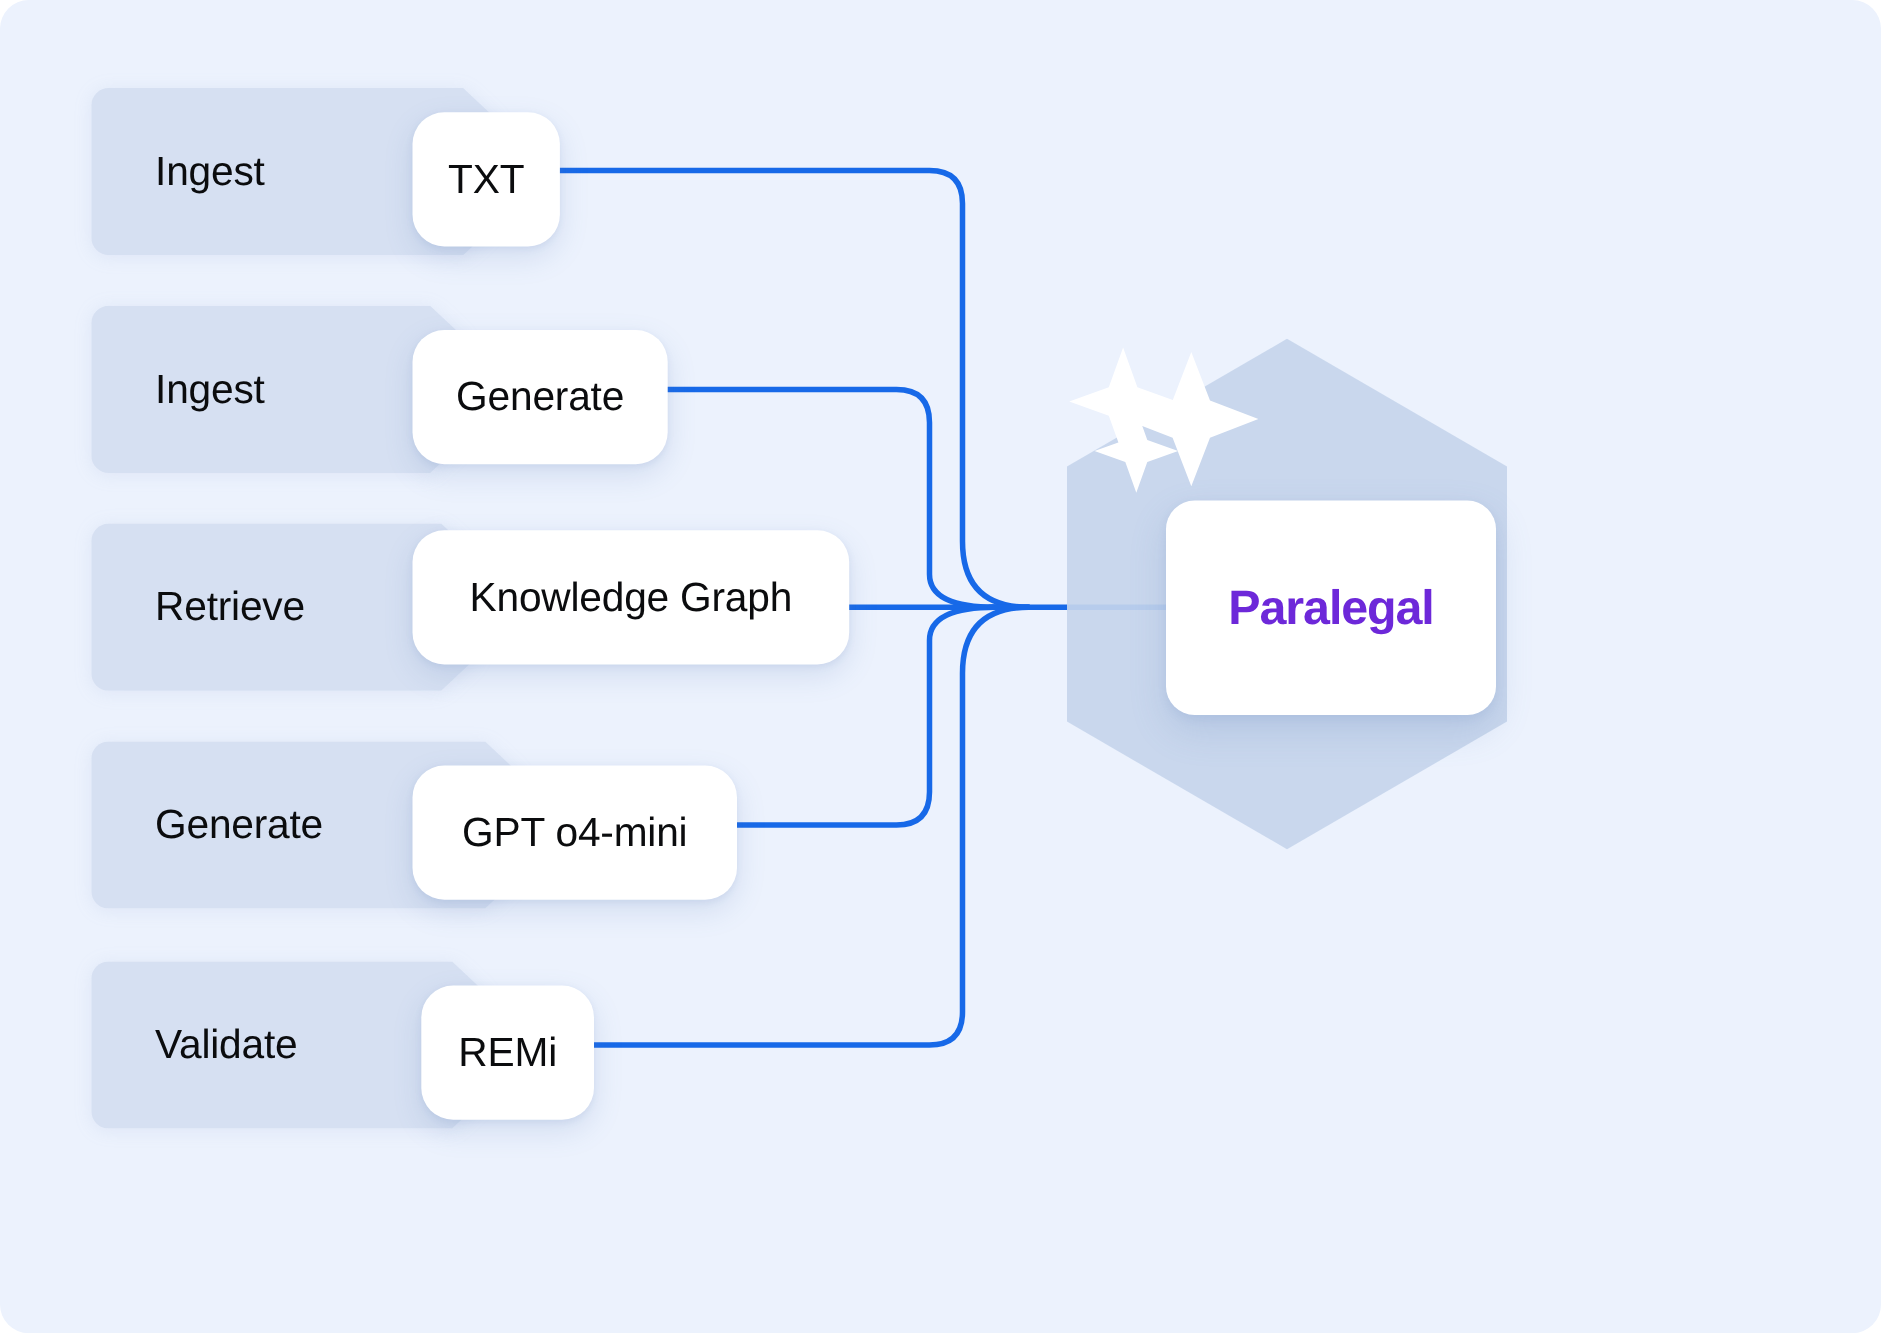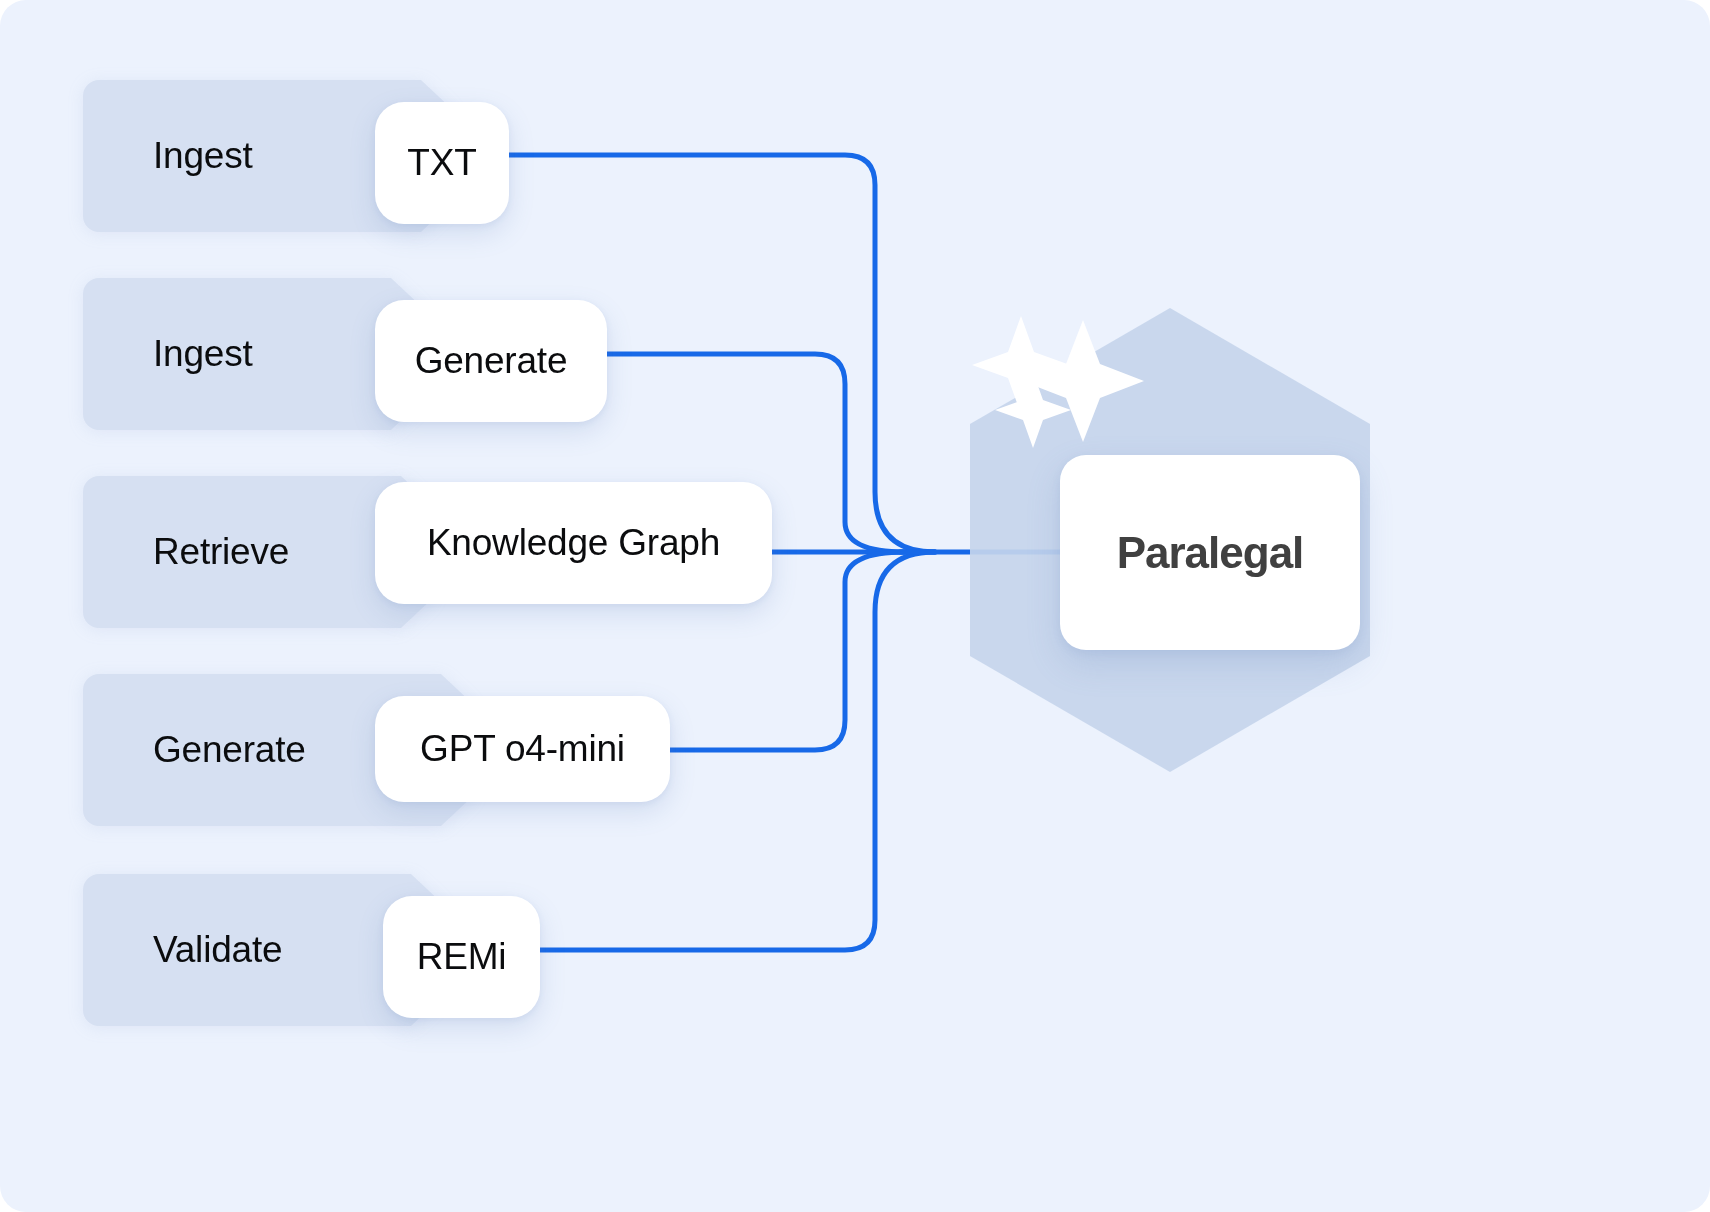--- a/index.html
+++ b/index.html
@@ -36,21 +36,21 @@
   .pill {
     position: absolute;
     left: 0;
     top: 0;
     height: 152px;
     filter: drop-shadow(0 2px 8px rgba(120, 150, 200, 0.12));
   }
   .pill svg { display: block; }
   .pill-label {
     position: absolute;
-    left: 70px;
+    left: 58px;
     top: 0;
     height: 152px;
     display: flex;
     align-items: center;
     font-size: 37px;
     color: #0B0C0E;
     letter-spacing: -0.2px;
     white-space: nowrap;
   }
 
@@ -105,21 +105,21 @@
                 0 3px 8px rgba(95, 130, 185, 0.10);
     display: flex;
     flex-direction: column;
     align-items: center;
     justify-content: center;
     text-align: center;
   }
   #dest-card .line {
     font-size: 44px;
     font-weight: bold;
-    color: #404040;
+    color: #6d28d9;
     letter-spacing: -1px;
     line-height: 1.16;
   }
 </style>
 </head>
 <body>
 
 <div id="canvas">
 
   <svg id="wires" viewBox="0 0 1710 1212" fill="none">
@@ -191,21 +191,21 @@
     </div>
   </div>
 
   <div class="row" style="top:674px;">
     <div class="pill">
       <svg width="390" height="152" viewBox="0 0 390 152">
         <path d="M 16 0 H 358 L 390 30 V 122 L 358 152 H 16 A 16 16 0 0 1 0 136 V 16 A 16 16 0 0 1 16 0 Z" fill="#D6E0F2"></path>
       </svg>
       <div class="pill-label">Generate</div>
     </div>
-    <div class="chip" style="left:292px; top:22px; width:295px; height:106px;">
+    <div class="chip" style="left:292px; top:22px; width:295px; height:122px;">
       <span>GPT o4-mini</span>
     </div>
   </div>
 
   <div class="row" style="top:874px;">
     <div class="pill">
       <svg width="360" height="152" viewBox="0 0 360 152">
         <path d="M 16 0 H 328 L 360 30 V 122 L 328 152 H 16 A 16 16 0 0 1 0 136 V 16 A 16 16 0 0 1 16 0 Z" fill="#D6E0F2"></path>
       </svg>
       <div class="pill-label">Validate</div>

